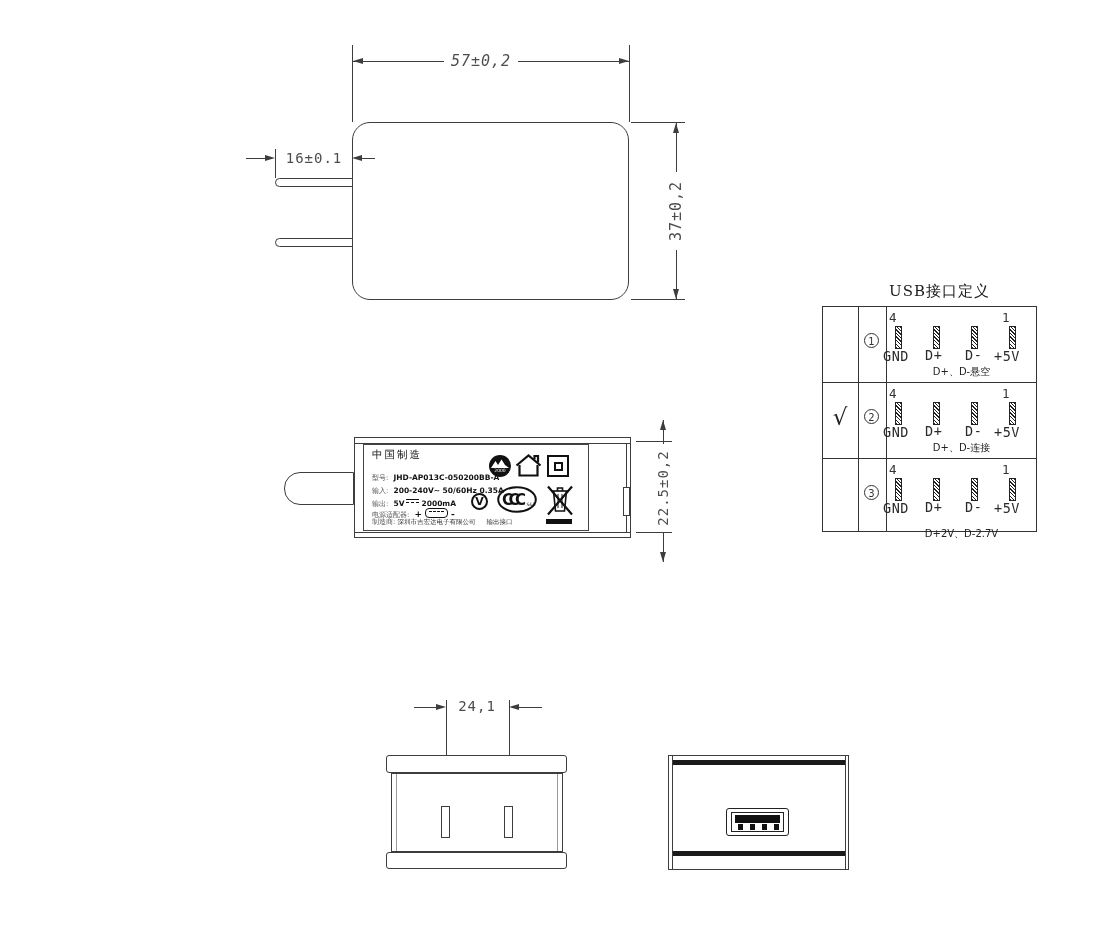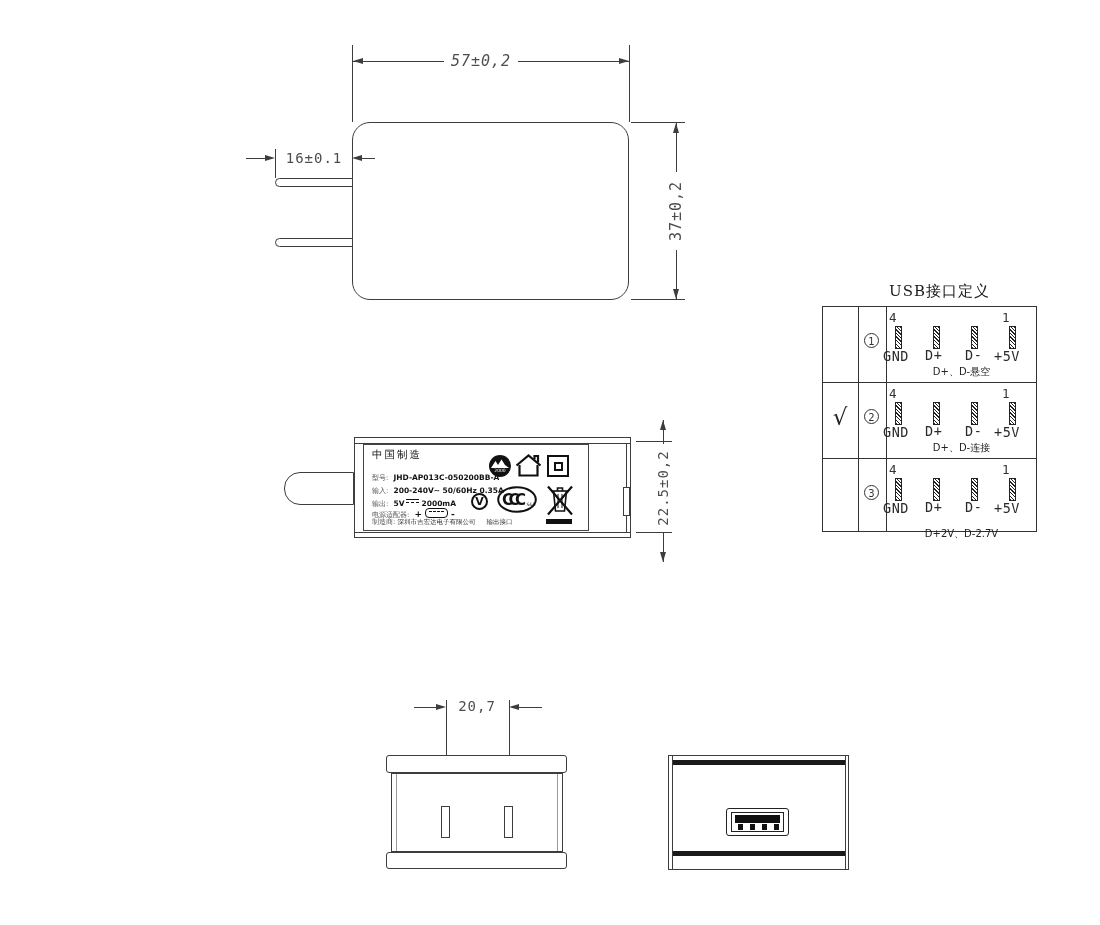--- a/index.html
+++ b/index.html
@@ -193,21 +193,21 @@
   <div class="pin" style="left:895px;top:478px;"></div>
   <div class="pin" style="left:933px;top:478px;"></div>
   <div class="pin" style="left:971px;top:478px;"></div>
   <div class="pin" style="left:1009px;top:478px;"></div>
   <div class="plab" style="left:883px;top:500px;">GND</div>
   <div class="plab" style="left:925px;top:499px;">D+</div>
   <div class="plab" style="left:965px;top:499px;">D-</div>
   <div class="plab" style="left:994px;top:500px;">+5V</div>
   <div class="note" style="top:527px;">D+2V、D-2.7V</div>
 
-  <div class="dim sm" style="left:447px;top:698px;width:60px;">20,7</div>
+  <div class="dim sm" style="left:447px;top:698px;width:60px;">24,1</div>
   <div class="vl" style="left:446px;top:700px;height:106px;"></div>
   <div class="vl" style="left:509px;top:700px;height:106px;"></div>
   <div class="hl" style="left:414px;top:707px;width:23px;"></div>
   <div class="arr r" style="left:436px;top:704px;"></div>
   <div class="arr l" style="left:509px;top:704px;"></div>
   <div class="hl" style="left:519px;top:707px;width:23px;"></div>
 
   <div class="box" style="left:386px;top:755px;width:181px;height:18px;border-radius:3px;"></div>
   <div class="box" style="left:391px;top:773px;width:172px;height:79px;"></div>
   <div class="vl" style="left:396px;top:774px;height:77px;background:#999;"></div>

